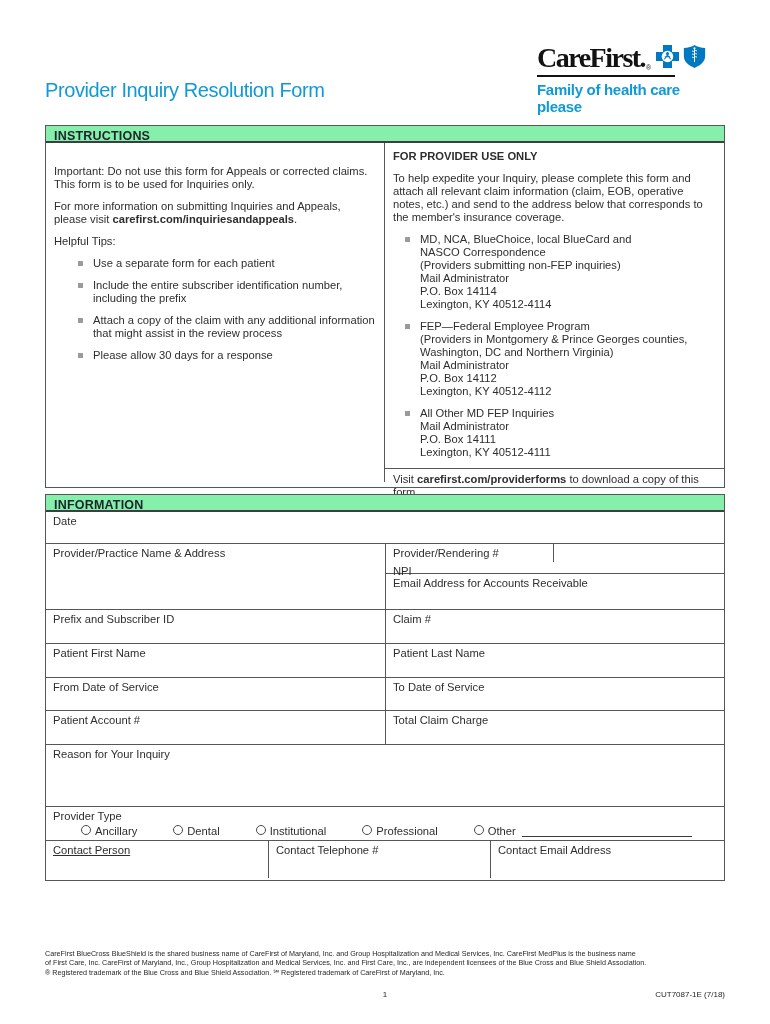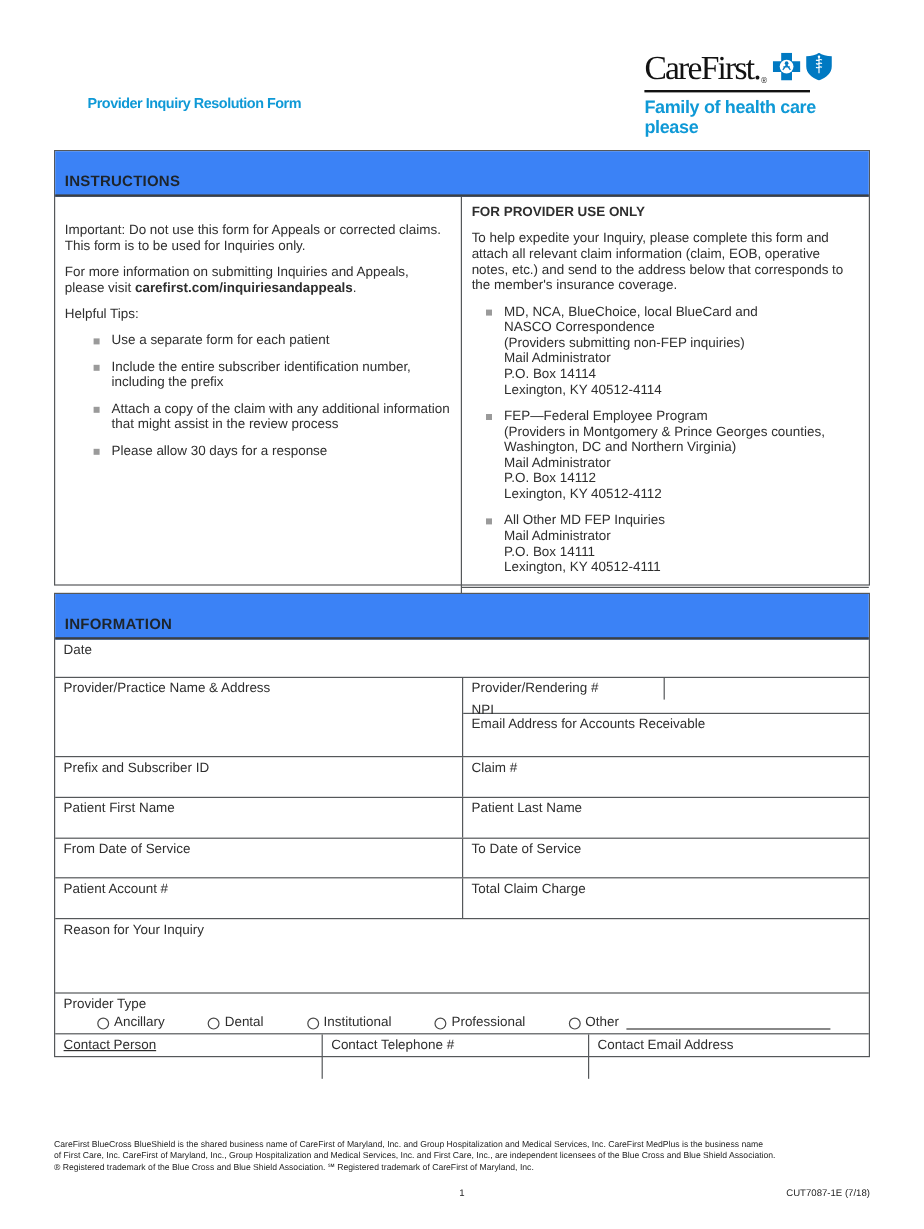--- a/index.html
+++ b/index.html
@@ -1,35 +1,35 @@
 <!DOCTYPE html>
 <html><head>
 <meta charset="utf-8">
 <style>
   * { margin:0; padding:0; box-sizing:border-box; }
   html,body { width:770px; height:1024px; background:#ffffff;
     font-family:"Liberation Sans", sans-serif; color:#2e2e2e; }
   .page { position:relative; width:770px; height:1024px; background:#fff; overflow:hidden; }
 
   
-  .page-title { position:absolute; left:45px; top:79px; font-size:12px; font-weight:bold;
-    letter-spacing:-0.4px; color:#0f99d6;margin-left:28px; }
+  .page-title { position:absolute; left:45px; top:79px; font-size:20px; font-weight:normal;
+    letter-spacing:-0.4px; color:#0f99d6; }
   .logo { position:absolute; right:45px; top:44px; width:188px; }
   .logo-top { display:flex; align-items:flex-end; }
-  .wordmark { font-family:"Liberation Serif", serif; font-weight:normal; font-size:28px;
+  .wordmark { font-family:"Liberation Serif", serif; font-weight:bold; font-size:28px;
     letter-spacing:-1.5px; color:#121212; line-height:1; }
   .reg-mark { font-size:7px; color:#121212; align-self:flex-end; margin:0 3px 1px 1px; }
   .logo-icons { display:flex; gap:4px; margin-left:2px; }
   .logo-rule { border-bottom:2px solid #121212; width:138px; margin-top:3px; }
   .tagline { margin-top:4px; font-size:15px; font-weight:bold; color:#0f99d6; letter-spacing:-0.3px; }
 
   
   .box { position:absolute; left:45px; width:680px; border:1px solid #55585a; }
-  .box-header { background:#3b82f6; border-bottom:2px solid #3c3f41; font-size:12.5px;
-    font-weight:bold; color:#1d242b; padding:18px 8px; height:38px; letter-spacing:0.2px; }
+  .box-header { background:#86efac; border-bottom:2px solid #3c3f41; font-size:12.5px;
+    font-weight:bold; color:#1d242b; padding:3px 8px; height:17px; letter-spacing:0.2px; }
   .instructions { top:125px; height:363px; }
   .instructions .box-body { display:flex; height:339px; font-size:11.2px; line-height:1.16; }
   .col-left { width:340px; border-right:1px solid #55585a; padding:22px 8px; }
   .col-right { width:340px; display:flex; flex-direction:column; }
   .col-right-content { padding:7px 8px 0 8px; flex:1; }
   .para { margin-bottom:9px; }
   .bold { font-weight:bold; }
   .tips-list .tip, .addr-list .addr { display:flex; margin-bottom:9px; }
   .bullet-sq { flex:0 0 5px; width:5px; height:5px; background:#9a9a9a; margin:4px 10px 0 24px; }
   .addr .bullet-sq { margin-left:12px; }
@@ -42,21 +42,21 @@
   .irow:last-child { border-bottom:none; }
   .cell { padding:3px 7px; font-size:11.2px; color:#2e2e2e; }
   .cell.br { border-right:1px solid #55585a; }
   .h32{height:32px;} .h66{height:66px;} .h34{height:34px;} .h33{height:33px;justify-content:center;}
   .h62{height:62px;} .h37{height:37px;} .h30{height:30px;flex-direction:column;} .h36{height:36px;}
   .w340 { width:340px; } .w168 { width:168px; } .wfill { flex:1; }
   .right-stack { flex:1; display:flex; flex-direction:column; }
   .substack-row { display:flex; border-bottom:1px solid #55585a; }
   .ptype-cell { width:100%; }
   .ptype-options { display:flex; align-items:center; margin:3px 0 0 16px; }
-  .radio-opt { display:flex; align-items:flex-end; margin-right:24px;padding-left:12px; }
+  .radio-opt { display:flex; align-items:flex-start; margin-right:24px;padding-left:12px; }
   .radio-circle { width:10px; height:10px; border:1px solid #4a4a4a; border-radius:50%;
     background:#fff; margin-right:4px; flex:0 0 10px; }
   .radio-label { font-size:11.2px; }
   .other-line { flex:1; height:12px; border-bottom:1px solid #3a3a3a; margin:0 25px 0 -18px; }
   .w223{width:223px;text-decoration:underline;} .w222{width:222px;}
 
   
   .disclaimer { position:absolute; left:45px; top:949px; width:690px; font-size:7.2px;
     line-height:1.3; color:#1f1f1f; }
   .disclaimer div { white-space:nowrap; }

